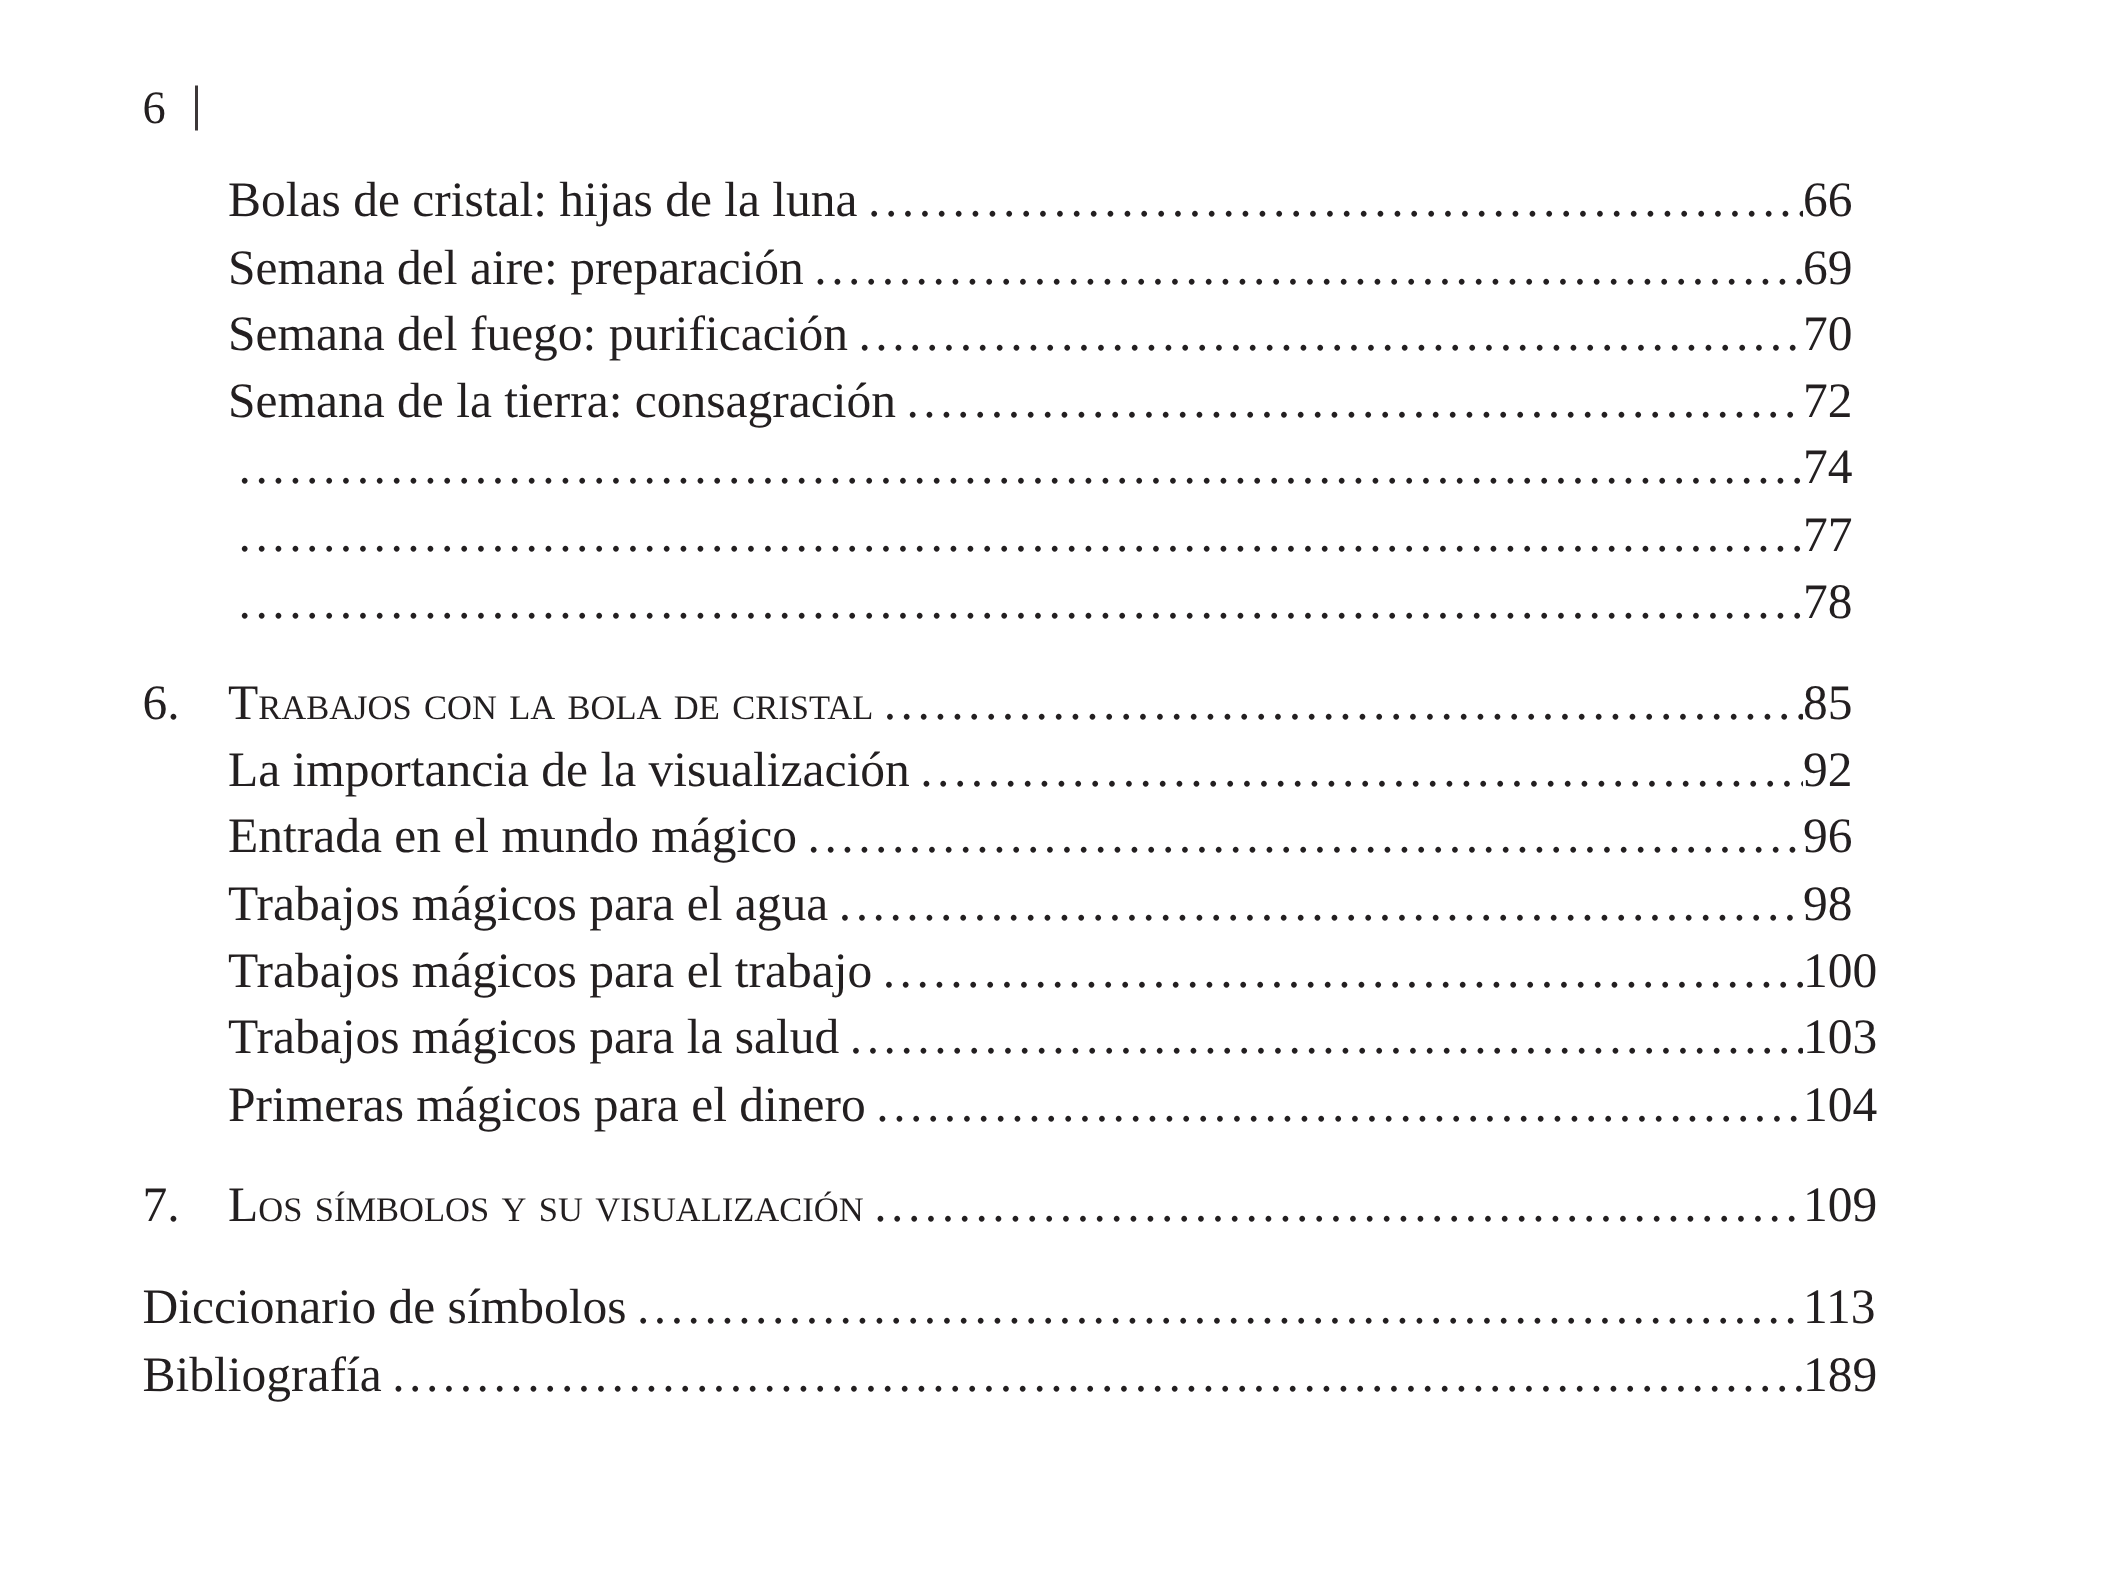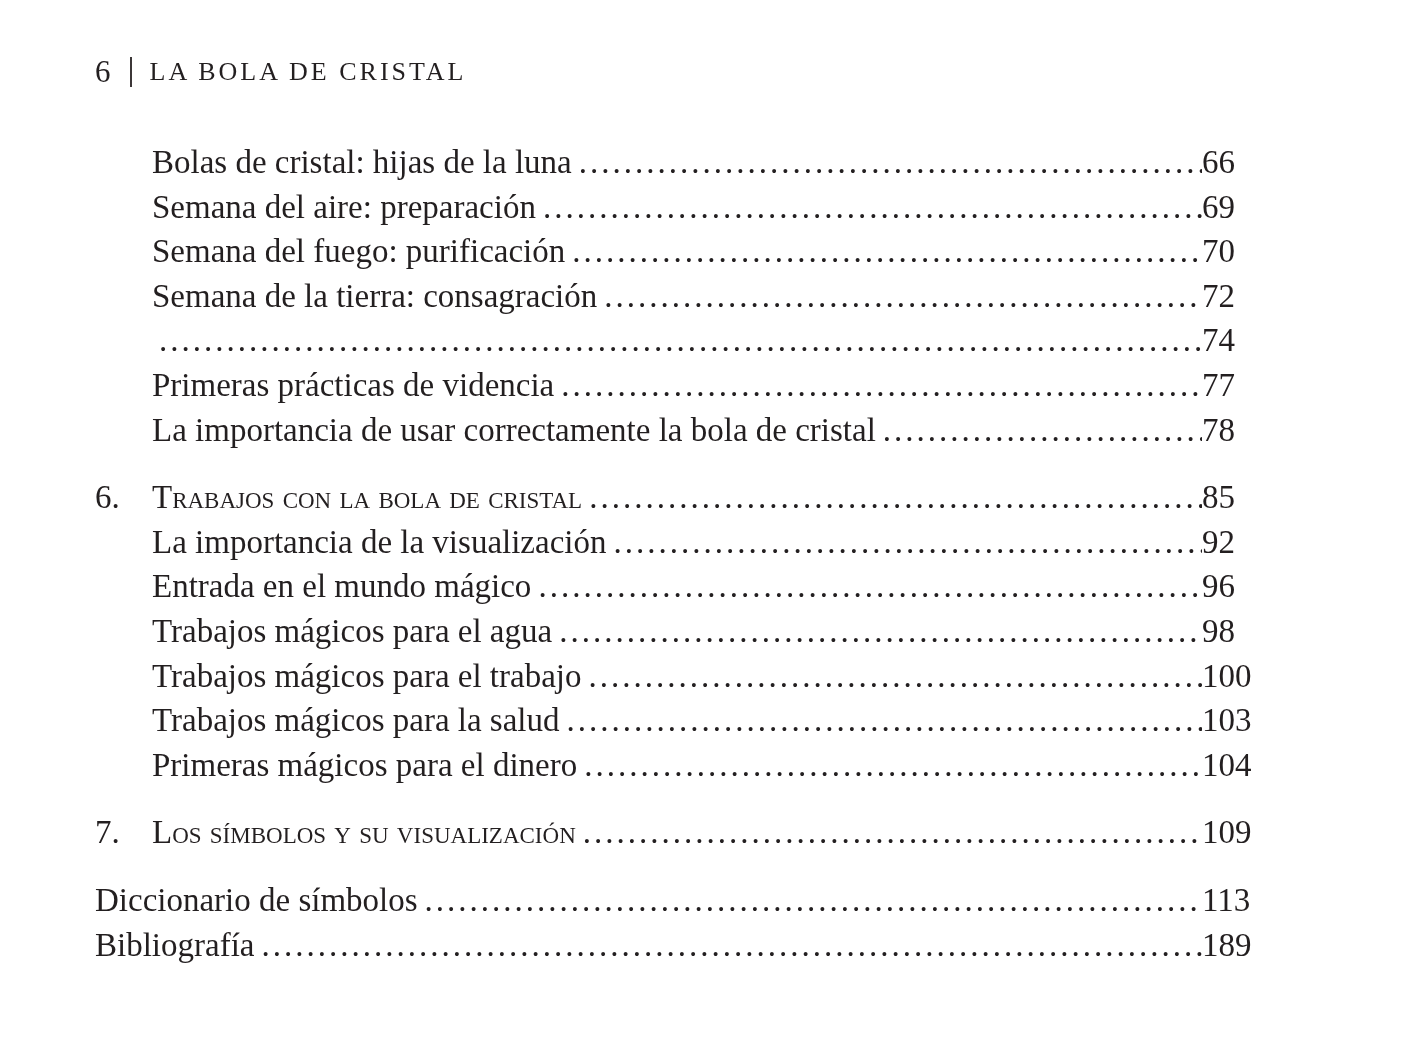--- a/index.html
+++ b/index.html
@@ -36,21 +36,21 @@
   }
   .hdr-title {
     font-size: 26px;
     line-height: 28px;
     letter-spacing: 3px;
     white-space: nowrap;
   }
 
   
   .toc {
-    margin-top: 52px;
+    margin-top: 24px;
   }
   .toc-group + .toc-group {
     margin-top: 23px;
   }
   .toc-row {
     display: flex;
     align-items: baseline;
     line-height: 44.6px;
     font-size: 33px;
     white-space: nowrap;
@@ -78,21 +78,20 @@
   }
 </style>
 </head>
 <body>
 
 <div class="page">
 
   <div class="header">
     <span class="hdr-num">6</span>
     <span class="hdr-sep"></span>
-    <span class="hdr-title">LA BOLA DE CRISTAL</span>
   </div>
 
   <div class="toc" id="toc">
       <div class="toc-group">
         <div class="toc-row sub">
     <span class="toc-num"></span>
     <span class="toc-label">Bolas de cristal: hijas de la luna</span>
     <span class="toc-dots">........................................................................................................................................................................................................</span>
     <span class="toc-page-num">66</span>
   </div>
@@ -114,27 +113,25 @@
     <span class="toc-dots">........................................................................................................................................................................................................</span>
     <span class="toc-page-num">72</span>
   </div>
         <div class="toc-row sub">
     <span class="toc-num"></span>
     <span class="toc-dots">........................................................................................................................................................................................................</span>
     <span class="toc-page-num">74</span>
   </div>
         <div class="toc-row sub">
     <span class="toc-num"></span>
-    <span class="toc-label">Primeras prácticas de videncia</span>
     <span class="toc-dots">........................................................................................................................................................................................................</span>
     <span class="toc-page-num">77</span>
   </div>
         <div class="toc-row sub">
     <span class="toc-num"></span>
-    <span class="toc-label">La importancia de usar correctamente la bola de cristal</span>
     <span class="toc-dots">........................................................................................................................................................................................................</span>
     <span class="toc-page-num">78</span>
   </div>
       </div>
       <div class="toc-group">
         <div class="toc-row chapter">
     <span class="toc-num">6.</span>
     <span class="toc-label">Trabajos con la bola de cristal</span>
     <span class="toc-dots">........................................................................................................................................................................................................</span>
     <span class="toc-page-num">85</span>

